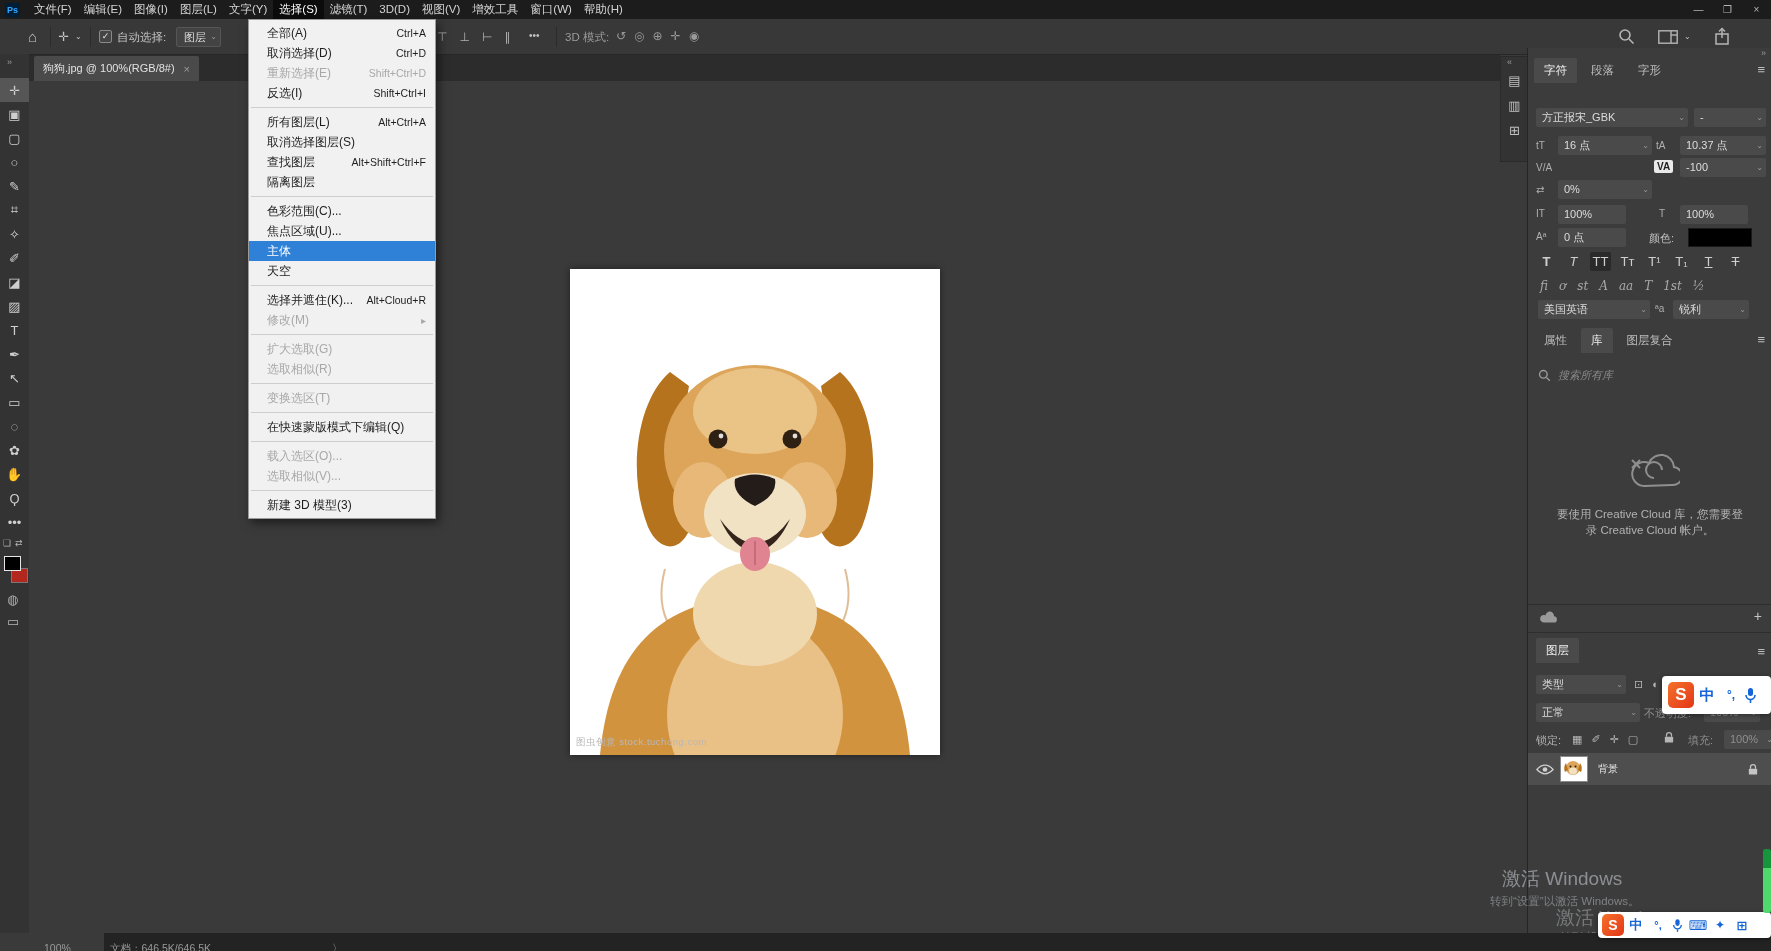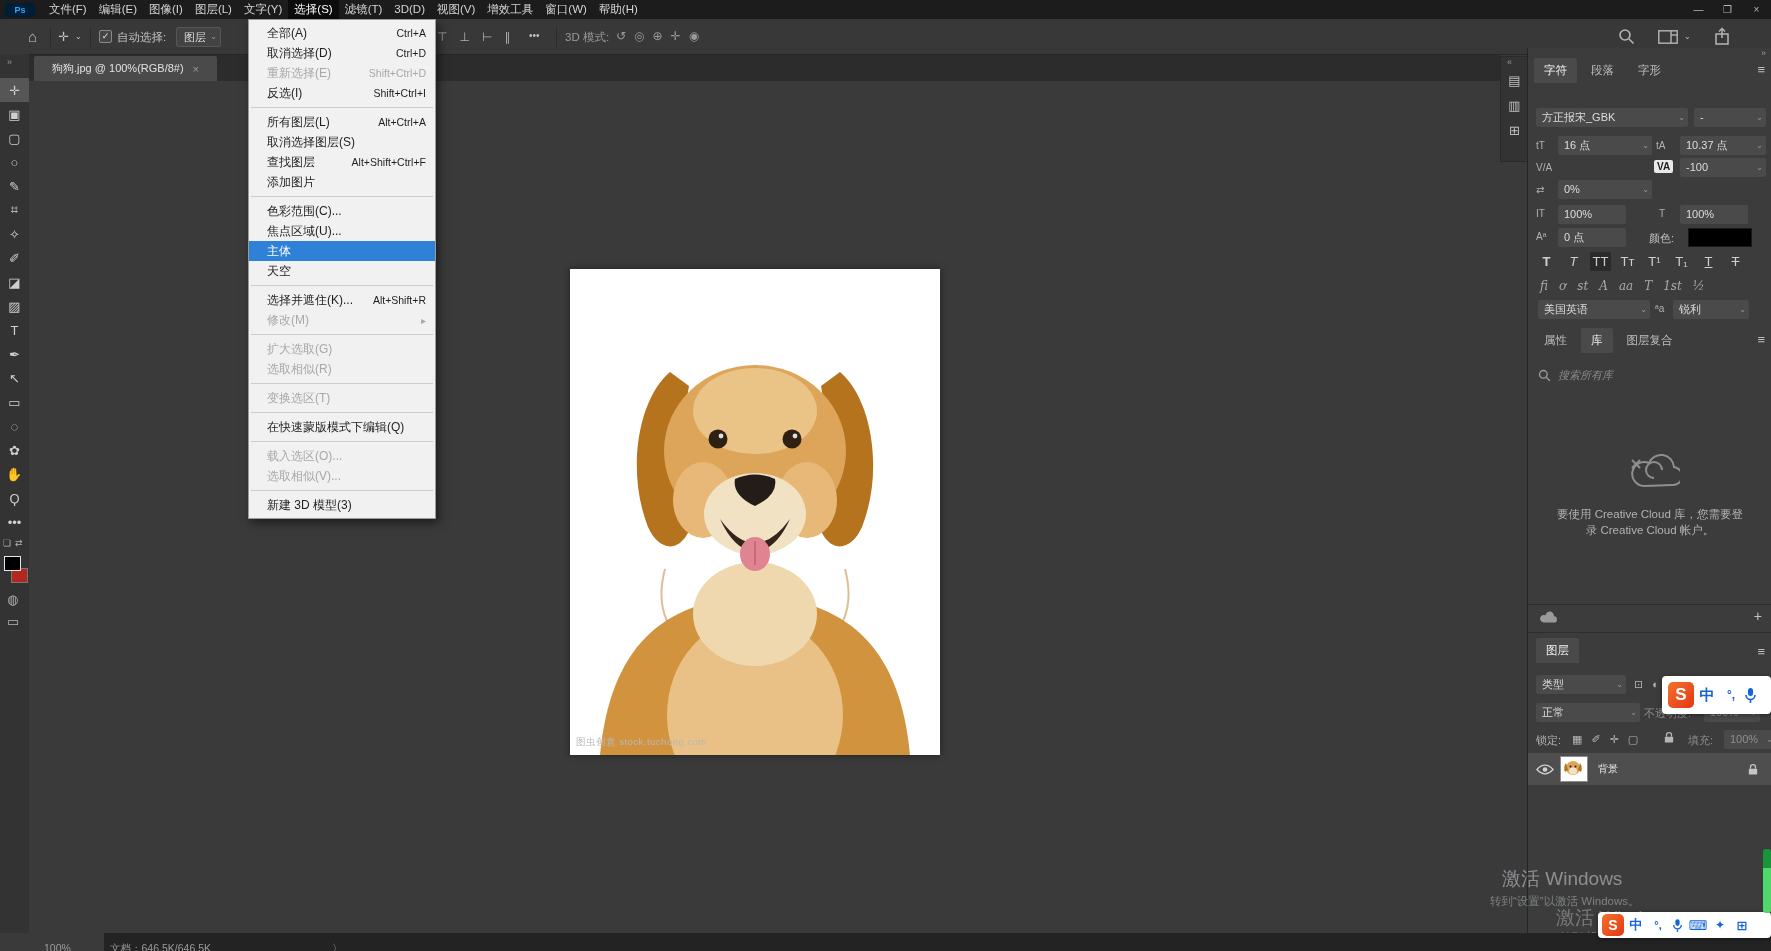--- a/index.html
+++ b/index.html
@@ -1,21 +1,21 @@
 <!DOCTYPE html>
 <html><head>
 <meta charset="utf-8">
 <style>
   html,body{margin:0;padding:0;background:#222;}
   .stage{position:relative;width:1771px;height:951px;background:#3a3a3a;overflow:hidden;
          font-family:"Liberation Sans","DejaVu Sans",sans-serif;color:#ccc;-webkit-font-smoothing:antialiased;}
   .abs{position:absolute;}
   
   .menubar{left:0;top:0;width:1771px;height:19px;background:#1c1c1c;display:flex;align-items:center;z-index:30;}
-  .pslogo{width:30px;height:14px;margin-left:5px;background:#001e36;border-radius:2px;color:#31a8ff;
+  .pslogo{width:15px;height:14px;margin-left:5px;background:#001e36;border-radius:2px;color:#31a8ff;
           font-size:9px;font-weight:bold;display:flex;align-items:center;justify-content:center;}
   .menubar-items{display:flex;margin-left:8px;}
   .tm{padding:0 6px;font-size:11.5px;color:#d4d4d4;line-height:19px;white-space:nowrap;}
   .tm.active{background:#0c0c0c;color:#fff;}
   .winbtns{margin-left:auto;display:flex;}
   .wb{width:29px;text-align:center;font-size:10px;color:#b5b5b5;line-height:19px;}
   
   .optionsbar{left:0;top:19px;width:1771px;height:35px;background:#383838;border-bottom:1px solid #272727;z-index:5;}
   .ob-ic{position:absolute;font-size:13px;color:#c3c3c3;}
   .ob-lab{position:absolute;font-size:11.5px;color:#c3c3c3;}
@@ -23,21 +23,21 @@
   .checkbox{position:absolute;width:11px;height:11px;background:#454545;border:1px solid #8a8a8a;border-radius:2px;
             font-size:9px;line-height:11px;text-align:center;color:#e8e8e8;}
   .dropbox{position:absolute;background:#434343;border:1px solid #565656;border-radius:2px;height:18px;
            font-size:11px;color:#ddd;line-height:18px;padding:0 14px 0 7px;}
   .dropbox .cv{position:absolute;right:3px;top:0;font-size:8px;color:#999;}
   .iconrow{position:absolute;display:flex;gap:9px;}
   .iconrow span{font-size:12px;color:#b0b0b0;}
   
   .tabstrip{left:29px;top:54px;width:1471px;height:27px;background:#2c2c2c;}
   .doctab{position:absolute;left:5px;top:2px;height:25px;background:#4a4a4a;display:flex;align-items:center;
-          padding:0 18px;border-radius:2px 2px 0 0;}
+          padding:0 9px;border-radius:2px 2px 0 0;}
   .doctab .t{font-size:11px;color:#e2e2e2;white-space:nowrap;}
   .doctab .x{font-size:11px;color:#9a9a9a;margin-left:9px;}
   
   .toolbar{left:0;top:54px;width:29px;height:879px;background:#333333;z-index:6;}
   .tb-col{position:absolute;left:0;top:24px;width:29px;display:flex;flex-direction:column;}
   .tool{height:24px;display:flex;align-items:center;justify-content:center;font-size:13px;color:#cfcfcf;}
   .tool.selected{background:#565656;}
   .tb-collapse{position:absolute;left:7px;top:3px;font-size:9px;color:#9a9a9a;}
   .minirow{position:absolute;left:3px;top:484px;display:flex;gap:4px;font-size:9px;color:#b5b5b5;}
   .fgsw{position:absolute;left:4px;top:502px;width:15px;height:13px;background:#000;border:1px solid #e6e6e6;z-index:2;}
@@ -398,21 +398,21 @@
         <span class="lb">取消选择图层(S)</span>
         <span class="sc"></span>
       </div>
 
       <div class="mi">
         <span class="lb">查找图层</span>
         <span class="sc">Alt+Shift+Ctrl+F</span>
       </div>
 
       <div class="mi">
-        <span class="lb">添加图片</span>
+        <span class="lb">隔离图层</span>
         <span class="sc"></span>
       </div>
 
       <div class="mi divider">
         
         
       </div>
 
       <div class="mi">
         <span class="lb">色彩范围(C)...</span>
@@ -434,21 +434,21 @@
         <span class="sc"></span>
       </div>
 
       <div class="mi divider">
         
         
       </div>
 
       <div class="mi">
         <span class="lb">选择并遮住(K)...</span>
-        <span class="sc">Alt+Shift+R</span>
+        <span class="sc">Alt+Cloud+R</span>
       </div>
 
       <div class="mi disabled has-sub">
         <span class="lb">修改(M)</span>
         <span class="sc"></span>
       </div>
 
       <div class="mi divider">
         
         

